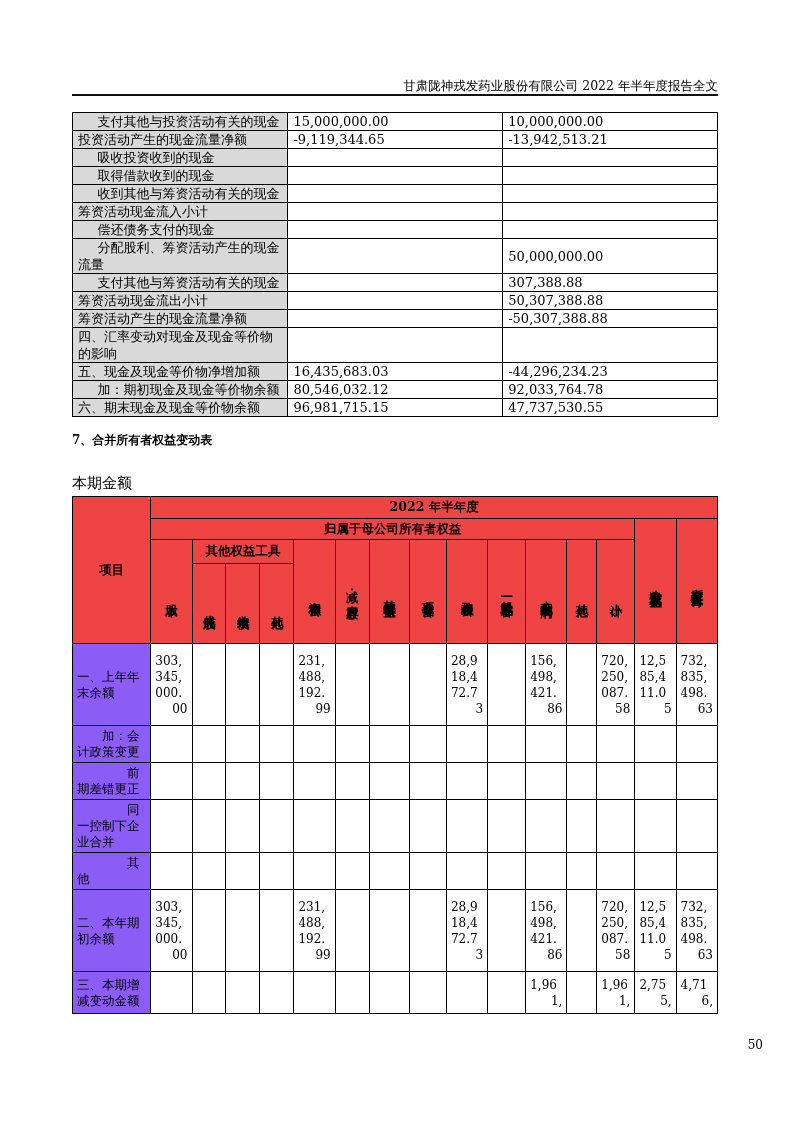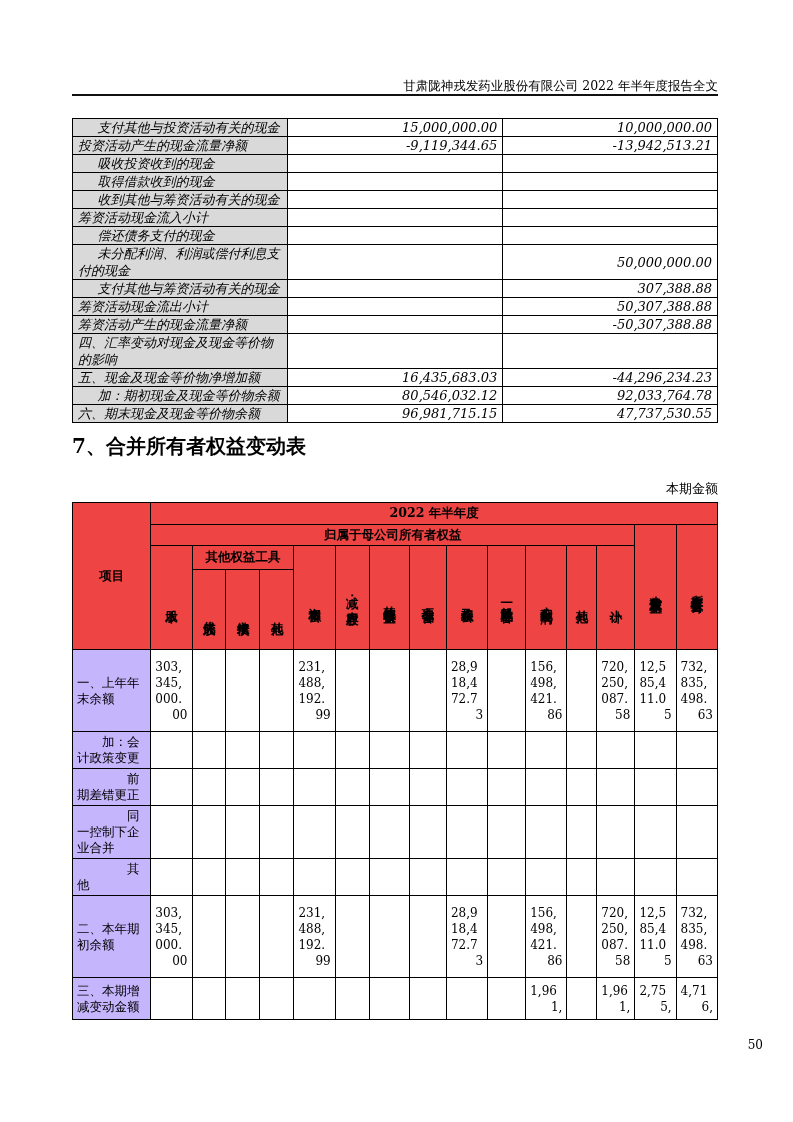--- a/index.html
+++ b/index.html
@@ -9,43 +9,43 @@
     position:relative;overflow:hidden;
   }
   .content{padding:0 75px 0 72px;}
   
   .page-header{
     margin-top:78px;text-align:right;font-size:12.5px;line-height:16px;
     border-bottom:2px solid #111;
   }
   
   table{border-collapse:collapse;table-layout:fixed;width:100%;}
-  .cashflow{margin-top:22px;font-size:13px;font-style:italic;}
+  .cashflow{margin-top:16px;font-size:13px;}
   .cashflow td{border:1px solid #000;padding:0 5px;line-height:17px;height:17px;vertical-align:middle;}
   .cashflow td.label{background:#d9d9d9;text-align:left;}
   .cashflow td.label.ind{text-indent:1.5em;}
-  .cashflow td.num{text-align:right;background:#fff;}
+  .cashflow td.num{text-align:left;background:#fff;}
   .cashflow tr.section-row td{background:#d9d9d9;}
   
-  .section-heading{margin:14px 0 0 0;font-size:20px;font-weight:bold;line-height:18px;}
-  .subheading{margin-top:26px;font-size:13px;line-height:16px;text-align:right;}
+  .section-heading{margin:14px 0 0 0;font-size:12px;font-weight:bold;line-height:18px;}
+  .subheading{margin-top:26px;font-size:15px;line-height:16px;}
   .unit-label{margin-top:8px;text-align:right;font-size:12.5px;line-height:15px;}
   
   .equity{margin-top:5px;font-size:12.5px;}
   .equity th{
     background:#ef4444;font-weight:bold;border:1px solid #000;
     text-align:center;vertical-align:middle;padding:1px;font-size:12.5px;
   }
   .equity td{border:1px solid #000;vertical-align:middle;padding:0;}
   .equity .vert span{
     writing-mode:vertical-lr;text-orientation:upright;
     letter-spacing:1px;line-height:1.15;display:inline-block;
   }
   .equity td.elabel{
-    background:#c4b5fd;padding:2px 4px;line-height:16px;text-align:left;
+    background:#8b5cf6;padding:2px 4px;line-height:16px;text-align:left;
   }
   .equity td.elabel.ind2{text-indent:2em;}
   .equity td.elabel.ind4{text-indent:4em;}
   .equity td.enum{
     text-align:justify;text-align-last:right;word-break:break-all;
     line-height:16px;padding:1px 4px;font-size:12px;background:#fff;
   }
   .clip{max-height:32px;overflow:hidden;}
   
   .page-number{
@@ -97,21 +97,21 @@
           <td class="label">筹资活动现金流入小计</td>
           <td class="num"></td>
           <td class="num"></td>
         </tr>
         <tr>
           <td class="label ind">偿还债务支付的现金</td>
           <td class="num"></td>
           <td class="num"></td>
         </tr>
         <tr>
-          <td class="label ind">未分配利润、利润或偿付利息支付的现金</td>
+          <td class="label ind">分配股利、筹资活动产生的现金流量</td>
           <td class="num"></td>
           <td class="num">50,000,000.00</td>
         </tr>
         <tr>
           <td class="label ind">支付其他与筹资活动有关的现金</td>
           <td class="num"></td>
           <td class="num">307,388.88</td>
         </tr>
         <tr>
           <td class="label">筹资活动现金流出小计</td>

